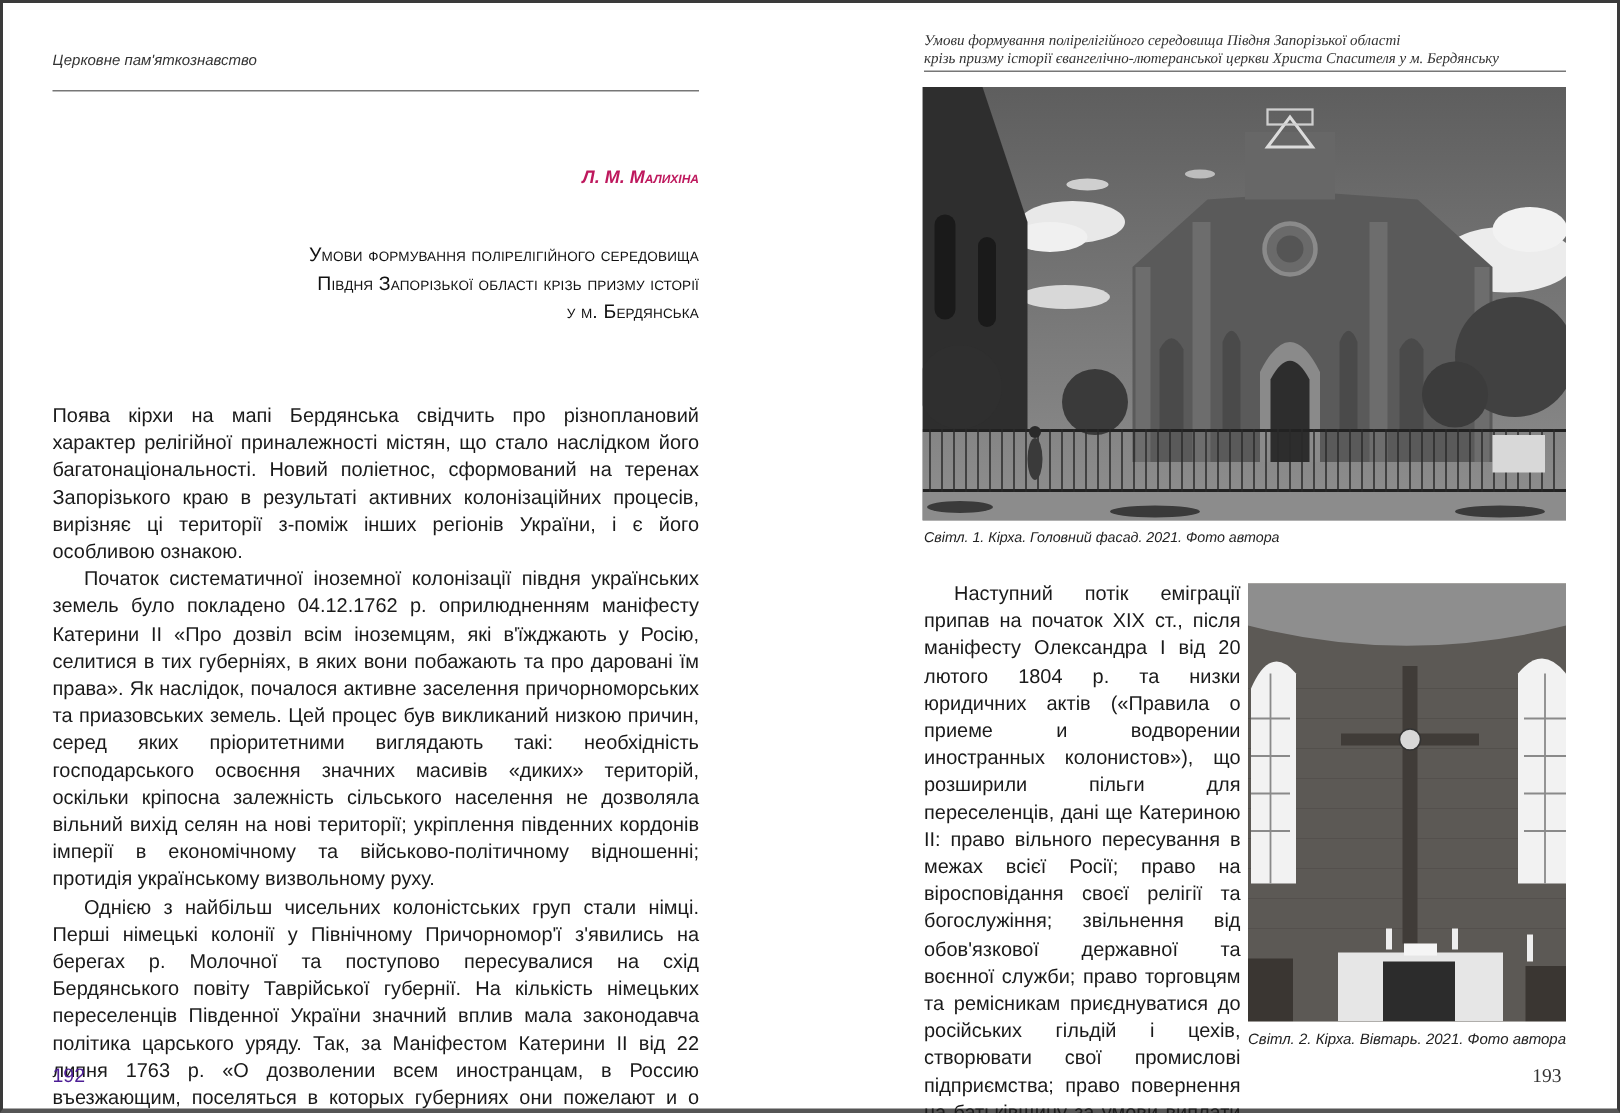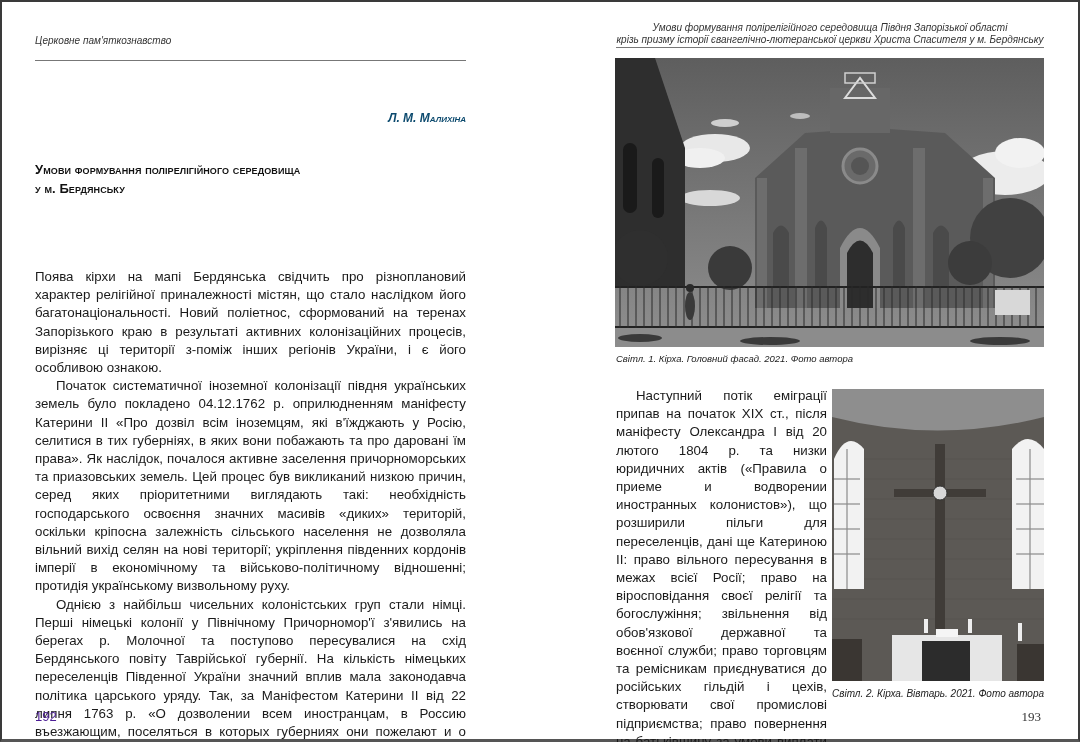--- a/index.html
+++ b/index.html
@@ -14,43 +14,43 @@
   }
 
   
   .running-head-left {
     position: absolute; left: 33px; top: 33px; width: 431px;
     font-size: 10px; font-style: italic; color: #333;
     padding-bottom: 14px; border-bottom: 1.5px solid #777;
   }
   .author {
     position: absolute; left: 33px; top: 109px; width: 431px; text-align: right;
-    font-size: 12px; font-weight: bold; font-style: italic; color: #0c4a6e;
+    font-size: 12px; font-weight: bold; font-style: italic; color: #be185d;
     font-variant: small-caps;
   }
   .article-title {
-    position: absolute; left: 33px; top: 158px; width: 431px; text-align: left;
-    font-size: 13px; font-weight: bold; line-height: 19px; color: #111;
+    position: absolute; left: 33px; top: 158px; width: 431px; text-align: right;
+    font-size: 13px; font-weight: normal; line-height: 19px; color: #111;
     font-variant: small-caps; letter-spacing: 0.1px;
   }
   .left-body {
     position: absolute; left: 33px; top: 266px; width: 431px;
     font-size: 13.3px; line-height: 18.2px; text-align: justify; color: #1a1a1a;
   }
   .left-body p { text-indent: 0; }
   .left-body p.indent { text-indent: 21px; }
   .page-num-left {
     position: absolute; left: 33px; top: 707px; font-size: 13px; color: #4c1d95;
   }
 
   
   .running-head-right {
-    position: absolute; left: 614px; top: 20px; width: 428px; text-align: center;
+    position: absolute; left: 614px; top: 20px; width: 428px; text-align: left;
     font-size: 10px; font-style: italic; color: #333; line-height: 12px;
-    padding-bottom: 1px; border-bottom: 1.5px solid #777;
+    padding-bottom: 1px; border-bottom: 1.5px solid #777; font-family: Liberation Serif, serif;
   }
   .photo1 {
     position: absolute; left: 613px; top: 56px; width: 429px; height: 289px;
     background: #7b7b7b; overflow: hidden;
   }
   .caption1 {
     position: absolute; left: 614px; top: 351px; font-size: 9.5px; font-style: italic; color: #222; text-align: center;
   }
   .right-body {
     position: absolute; left: 614px; top: 385px; width: 211px;
@@ -73,21 +73,22 @@
 <body>
 
 <div class="spread">
 
   <div class="running-head-left">Церковне пам'яткознавство</div>
 
   <div class="author">Л. М. Малихіна</div>
 
   <div class="article-title">
     <div>Умови формування полірелігійного середовища</div>
-    <div>у м. Бердянську</div>
+    <div>Півдня Запорізької області крізь призму історії</div>
+    <div>у м. Бердянська</div>
   </div>
 
   <div class="left-body">
     <p>Поява кірхи на мапі Бердянська свідчить про різноплановий характер релігійної приналежності містян, що стало наслідком його багатонаціональності. Новий поліетнос, сформований на теренах Запорізького краю в результаті активних колонізаційних процесів, вирізняє ці території з-поміж інших регіонів України, і є його особливою ознакою.</p>
     <p class="indent">Початок систематичної іноземної колонізації півдня українських земель було покладено 04.12.1762 р. оприлюдненням маніфесту Катерини II «Про дозвіл всім іноземцям, які в'їжджають у Росію, селитися в тих губерніях, в яких вони побажають та про даровані їм права». Як наслідок, почалося активне заселення причорноморських та приазовських земель. Цей процес був викликаний низкою причин, серед яких пріоритетними виглядають такі: необхідність господарського освоєння значних масивів «диких» територій, оскільки кріпосна залежність сільського населення не дозволяла вільний вихід селян на нові території; укріплення південних кордонів імперії в економічному та військово-політичному відношенні; протидія українському визвольному руху.</p>
     <p class="indent">Однією з найбільш чисельних колоністських груп стали німці. Перші німецькі колонії у Північному Причорномор'ї з'явились на берегах р. Молочної та поступово пересувалися на схід Бердянського повіту Таврійської губернії. На кількість німецьких переселенців Південної України значний вплив мала законодавча політика царського уряду. Так, за Маніфестом Катерини II від 22 липня 1763 р. «О дозволении всем иностранцам, в Россию въезжающим, поселяться в которых губерниях они пожелают и о дарованных им правах» та привілеями Павла I від 6 вересня 1800 р., німецькі переселенці були зараховані до стану іноземних колоністів, що створювало гарантії від закріпачення.</p>
   </div>
 
   <div class="page-num-left">192</div>
 

